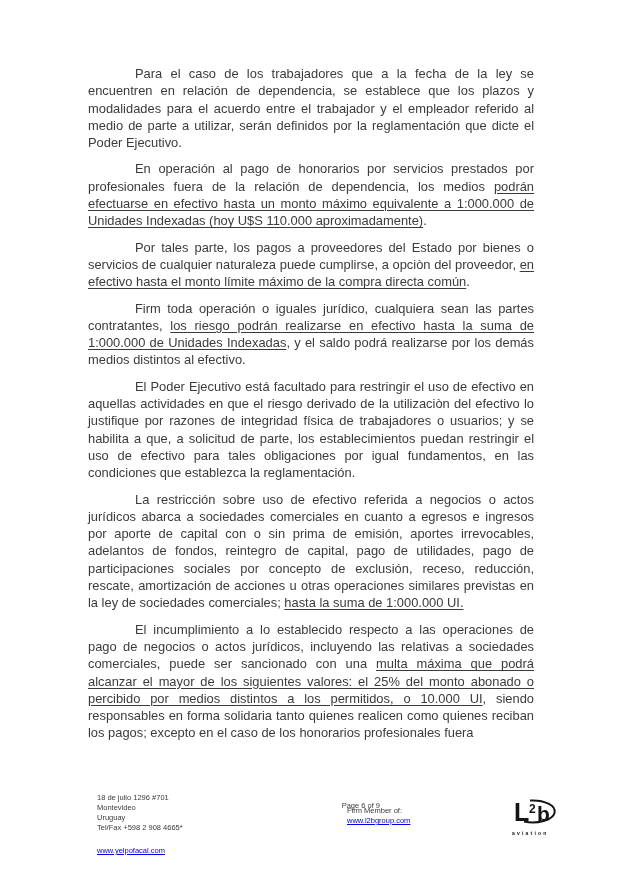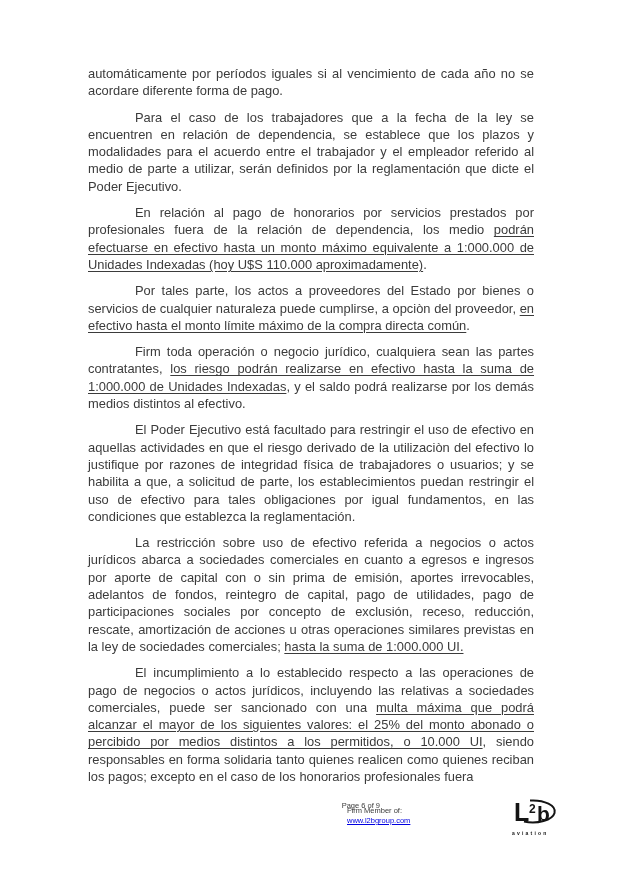--- a/index.html
+++ b/index.html
@@ -79,32 +79,38 @@
     color: #141414;
     white-space: nowrap;
   }
 </style>
 </head>
 <body>
 
 <div class="page">
 
   <div class="content" id="paragraphs">
-      <p class="para no-indent"><span>automáticamente por períodos iguales si al vencimiento de cada año no se acordare diferente forma de pago.</span></p>
       <p class="para"><span>Para el caso de los trabajadores que a la fecha de la ley se encuentren en relación de dependencia, se establece que los plazos y modalidades para el acuerdo entre el trabajador y el empleador referido al medio de parte a utilizar, serán definidos por la reglamentación que dicte el Poder Ejecutivo.</span></p>
-      <p class="para"><span>En relación al </span><span class="b">pago de honorarios por servicios prestados por profesionales fuera de la relación de dependencia</span><span>, los medio </span><span class="u">podrán efectuarse en efectivo hasta un monto máximo equivalente a 1:000.000 de Unidades Indexadas (hoy U$S 110.000 aproximadamente)</span><span>.</span></p>
-      <p class="para"><span>Por tales parte, l</span><span class="b">os actos a proveedores del Estado</span><span> por bienes o servicios de cualquier naturaleza puede cumplirse, a opciòn del proveedor, </span><span class="u">en efectivo hasta el monto límite máximo de la compra directa común</span><span>.</span></p>
-      <p class="para"><span>Firm </span><span class="b">toda operación o negocio jurídico,</span><span> cualquiera sean las partes contratantes, </span><span class="u">los riesgo podrán realizarse en efectivo hasta la suma de 1:000.000 de Unidades Indexadas</span><span>, y el saldo podrá realizarse por los demás medios distintos al efectivo.</span></p>
+      <p class="para"><span>En operación al </span><span class="b">pago de honorarios por servicios prestados por profesionales fuera de la relación de dependencia</span><span>, los medios </span><span class="u">podrán efectuarse en efectivo hasta un monto máximo equivalente a 1:000.000 de Unidades Indexadas (hoy U$S 110.000 aproximadamente)</span><span>.</span></p>
+      <p class="para"><span>Por tales parte, l</span><span class="b">os pagos a proveedores del Estado</span><span> por bienes o servicios de cualquier naturaleza puede cumplirse, a opciòn del proveedor, </span><span class="u">en efectivo hasta el monto límite máximo de la compra directa común</span><span>.</span></p>
+      <p class="para"><span>Firm </span><span class="b">toda operación o iguales jurídico,</span><span> cualquiera sean las partes contratantes, </span><span class="u">los riesgo podrán realizarse en efectivo hasta la suma de 1:000.000 de Unidades Indexadas</span><span>, y el saldo podrá realizarse por los demás medios distintos al efectivo.</span></p>
       <p class="para"><span>El Poder Ejecutivo está facultado para restringir el uso de efectivo en aquellas actividades en que el riesgo derivado de la utilizaciòn del efectivo lo justifique por razones de integridad física de trabajadores o usuarios; y se habilita a que, a solicitud de parte, los establecimientos puedan restringir el uso de efectivo para tales obligaciones por igual fundamentos, en las condiciones que establezca la reglamentación.</span></p>
       <p class="para"><span>La restricción sobre </span><span class="b">uso de efectivo referida a negocios o actos jurídicos abarca a sociedades comerciales</span><span> en cuanto a egresos e ingresos por aporte de capital con o sin prima de emisión, aportes irrevocables, adelantos de fondos, reintegro de capital, pago de utilidades, pago de participaciones sociales por concepto de exclusión, receso, reducción, rescate, amortización de acciones u otras operaciones similares previstas en la ley de sociedades comerciales; </span><span class="u">hasta la suma de 1:000.000 UI.</span></p>
       <p class="para"><span>El </span><span class="b">incumplimiento a lo establecido respecto a las operaciones de pago de negocios o actos jurídicos</span><span>, incluyendo las relativas a sociedades comerciales, puede ser sancionado con una </span><span class="u">multa máxima que podrá alcanzar el mayor de los siguientes valores: el 25% del monto abonado o percibido por medios distintos a los permitidos, o 10.000 UI</span><span>, siendo responsables en forma solidaria tanto quienes realicen como quienes reciban los pagos; excepto en el caso de los honorarios profesionales fuera</span></p>
     </div>
 
   <div class="footer">
 
+    <div class="footer-address">
+      <div>18 de julio 1296 #701</div>
+      <div>Montevideo</div>
+      <div>Uruguay</div>
+      <div>Tel/Fax +598 2 908 4665*</div>
+      <a class="site-link" href="#">www.yelpofacal.com</a>
+    </div>
 
     <div class="footer-page">Page 6 of 9</div>
 
     <div class="footer-member">
       <div>Firm Member of:</div>
       <a href="#">www.l2bgroup.com</a>
     </div>
 
     <div class="logo">
       <svg width="58" height="30" viewBox="0 0 58 30">

